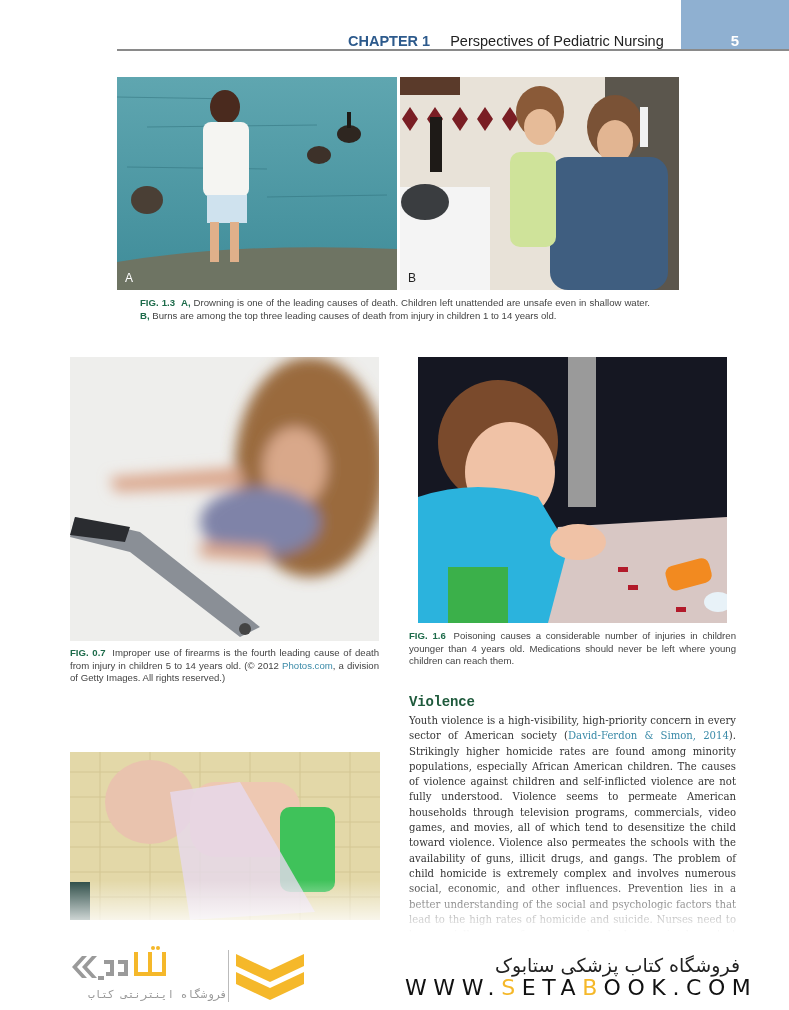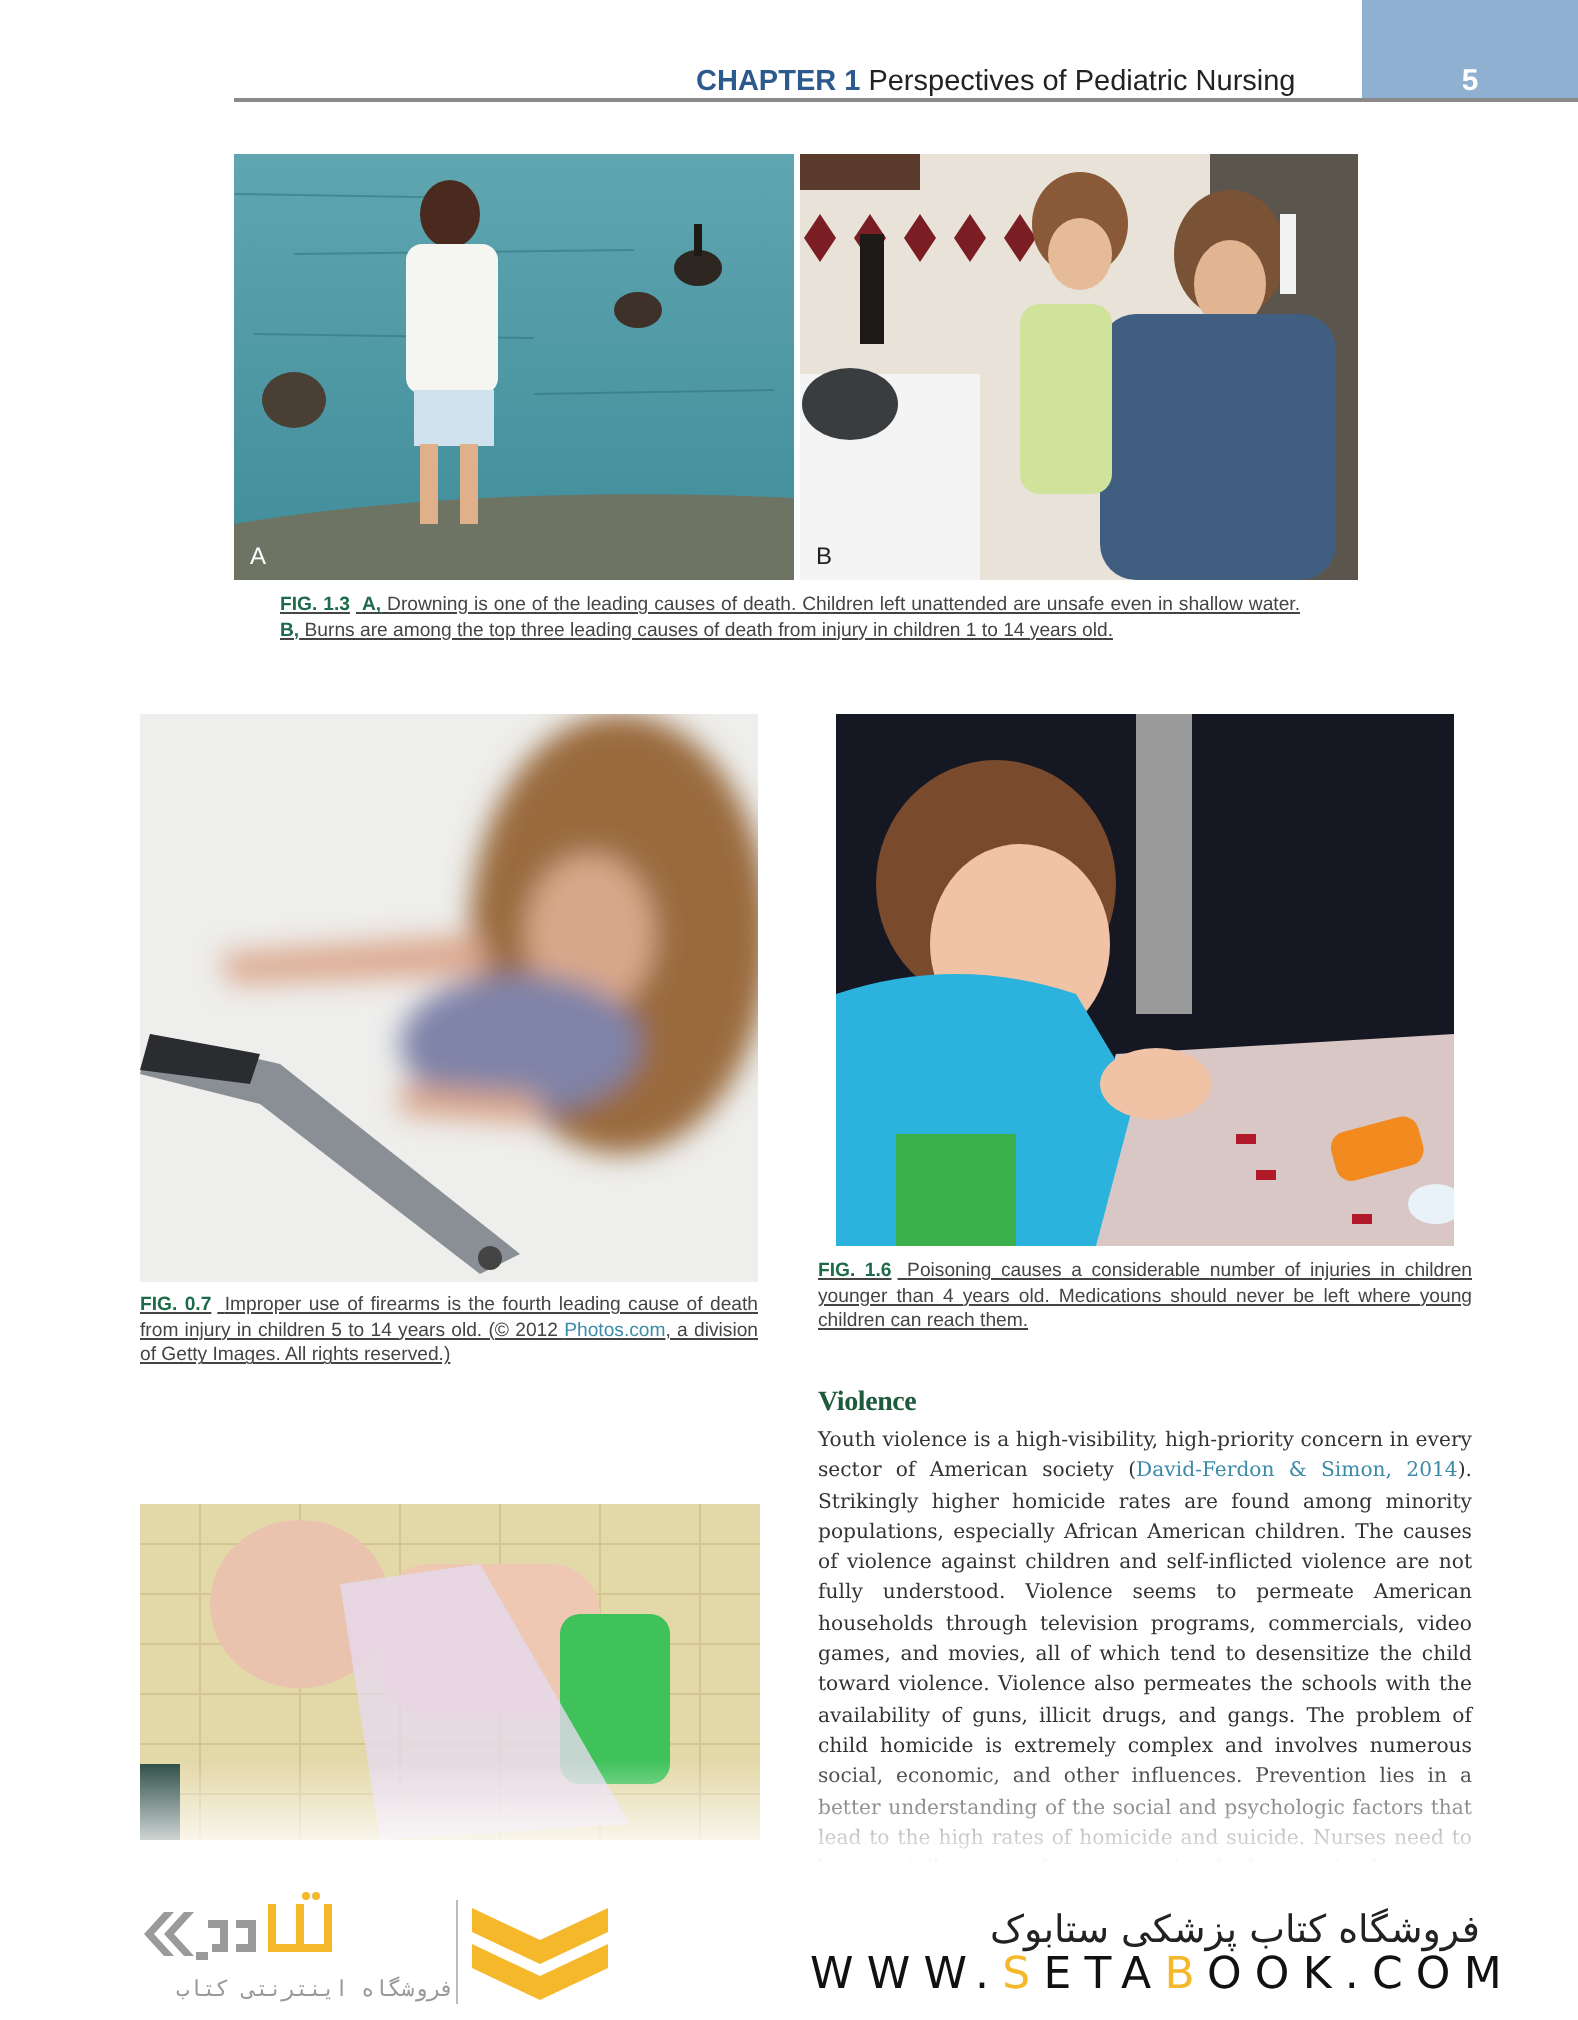--- a/index.html
+++ b/index.html
@@ -2,30 +2,30 @@
 <html><head>
 <meta charset="utf-8">
 <style>
   html,body{margin:0;padding:0;background:#fff;}
   body{width:789px;height:1010px;position:relative;overflow:hidden;font-family:"Liberation Sans",sans-serif;color:#333;}
   .abs{position:absolute;}
   .header-rule{left:117px;top:49px;width:672px;height:2px;background:#8a8a8a;}
   .header-tab{left:681px;top:0;width:108px;height:50px;background:#8fb0d1;}
   .header-tab span{position:absolute;left:0;right:0;top:32px;text-align:center;color:#fff;font-weight:bold;font-size:15px;}
   .running-head{left:348px;top:33px;font-size:14.5px;color:#222;white-space:nowrap;}
-  .running-head .chap{color:#2d5a8c;font-weight:bold;margin-right:4px;}
+  .running-head .chap{color:#2d5a8c;font-weight:bold;margin-right:20px;}
   .photo{overflow:hidden;}
   .photo svg{display:block;width:100%;height:100%;}
   .panel-label{position:absolute;color:#fff;font-size:12px;bottom:5px;left:8px;}
   .panel-label.dark{color:#222;}
-  .caption{font-size:9.6px;line-height:12.7px;color:#444;text-align:justify;text-decoration:underline;}
+  .caption{font-size:9.6px;line-height:12.7px;color:#444;text-align:justify;}
   .caption .fig{color:#1d6b4a;font-weight:bold;margin-right:3px;}
   .caption b{color:#1d6b4a;}
   .caption .link{color:#3a8aa8;}
-  .section-heading{left:409px;top:694px;font-family:Liberation Serif, serif;font-weight:bold;font-size:14px;color:#1f5a3c;letter-spacing:-0.2px;}
+  .section-heading{left:409px;top:694px;font-family:Liberation Mono, monospace;font-weight:bold;font-size:14px;color:#1f5a3c;letter-spacing:-0.2px;}
   .body-text{left:409px;top:713px;width:327px;font-family:"DejaVu Serif",serif;font-size:10.1px;line-height:15.3px;color:#333;text-align:justify;}
   .body-text .cite{color:#3a8aa8;}
   .fade{left:0;top:880px;width:789px;height:55px;background:linear-gradient(to bottom,rgba(255,255,255,0),#fff 95%);}
   .footer{left:0;top:935px;width:789px;height:75px;background:#fff;}
   .logo-text{left:68px;top:946px;}
   .logo-sub{left:88px;top:988px;font-size:11px;color:#999;direction:rtl;font-family:Liberation Mono, monospace;}
   .logo-divider{left:228px;top:950px;width:1px;height:52px;background:#bbb;}
   .store-name{left:480px;top:942px;width:260px;text-align:right;font-family:"DejaVu Sans",sans-serif;font-size:19px;color:#222;direction:rtl;margin-top:12px;}
   .store-url{left:405px;top:975px;font-family:"DejaVu Sans",sans-serif;font-size:22px;letter-spacing:6.6px;color:#111;white-space:nowrap;}
   .store-url .acc{color:#f5b82a;}

